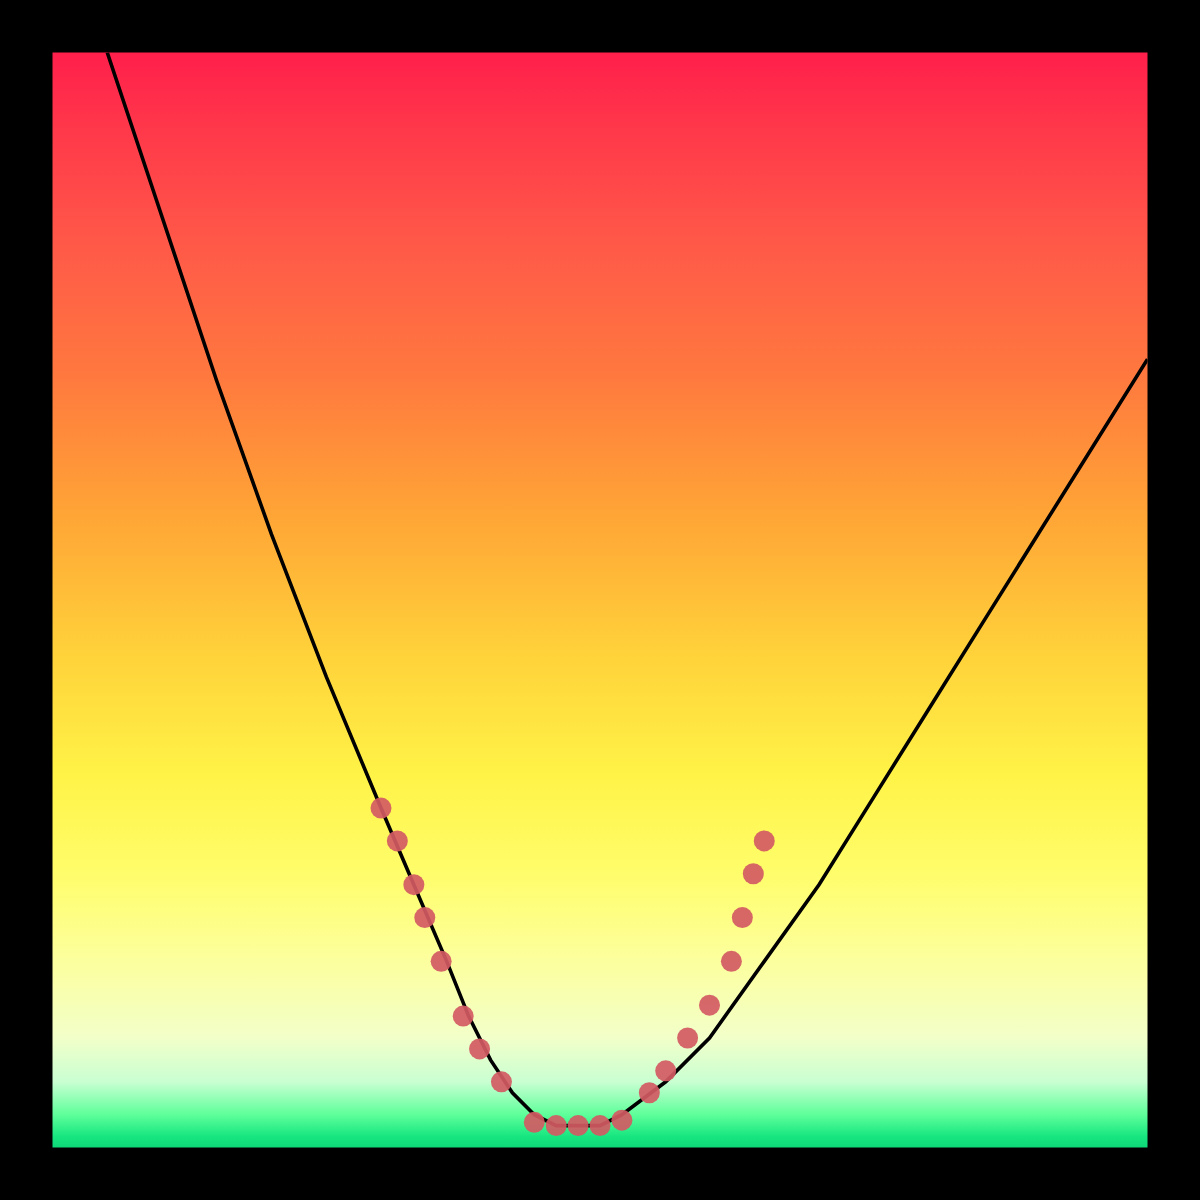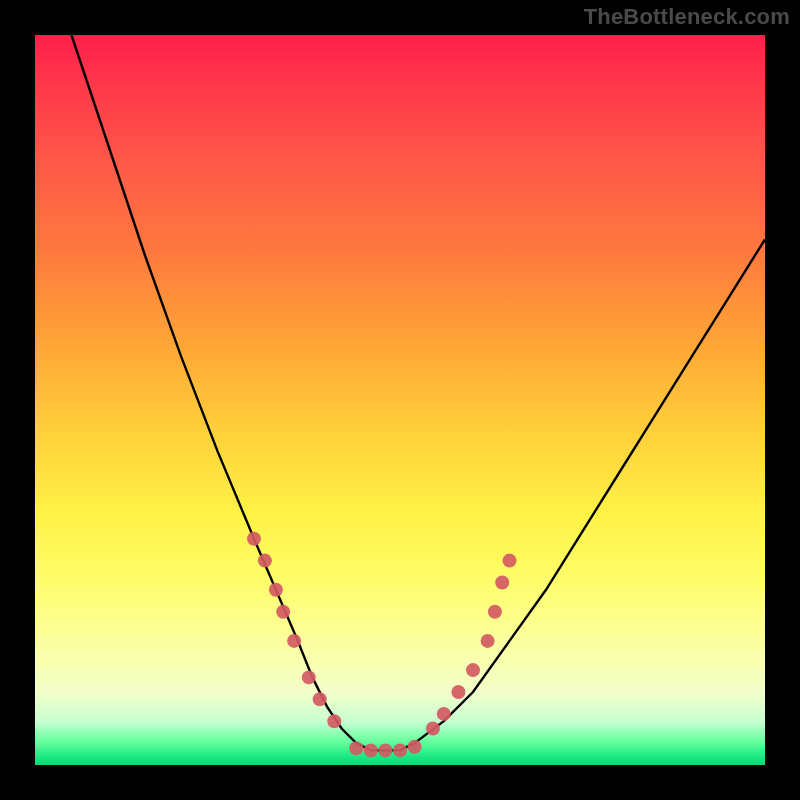--- a/index.html
+++ b/index.html
@@ -61,21 +61,20 @@
   }
   .dot {
     fill: #d35a63;
     fill-opacity: 0.92;
   }
 </style>
 </head>
 <body>
 
 <div class="frame">
-  <div class="watermark">TheBottleneck.com</div>
 
   <div class="plot">
     <svg class="curve" viewBox="0 0 730 730" preserveAspectRatio="none">
       <path id="curve-path" fill="none" stroke="#000" stroke-width="2.4" d="M36.5 0.0 L73.0 109.5 L109.5 219.0 L146.0 321.2 L182.5 416.1 L219.0 503.7 L240.9 554.8 L262.8 605.9 L277.4 642.4 L292.0 671.6 L306.6 693.5 L321.2 708.1 L335.8 715.4 L350.4 715.4 L365.0 715.4 L379.6 708.1 L408.8 686.2 L438.0 657.0 L474.5 605.9 L511.0 554.8 L547.5 496.4 L584.0 438.0 L620.5 379.6 L657.0 321.2 L693.5 262.8 L730.0 204.4"></path>
       <g id="scatter-group">
           <circle cx="219.0" cy="503.7" r="7" class="dot"></circle>
           <circle cx="229.9" cy="525.6" r="7" class="dot"></circle>
           <circle cx="240.9" cy="554.8" r="7" class="dot"></circle>
           <circle cx="248.2" cy="576.7" r="7" class="dot"></circle>
           <circle cx="259.1" cy="605.9" r="7" class="dot"></circle>

